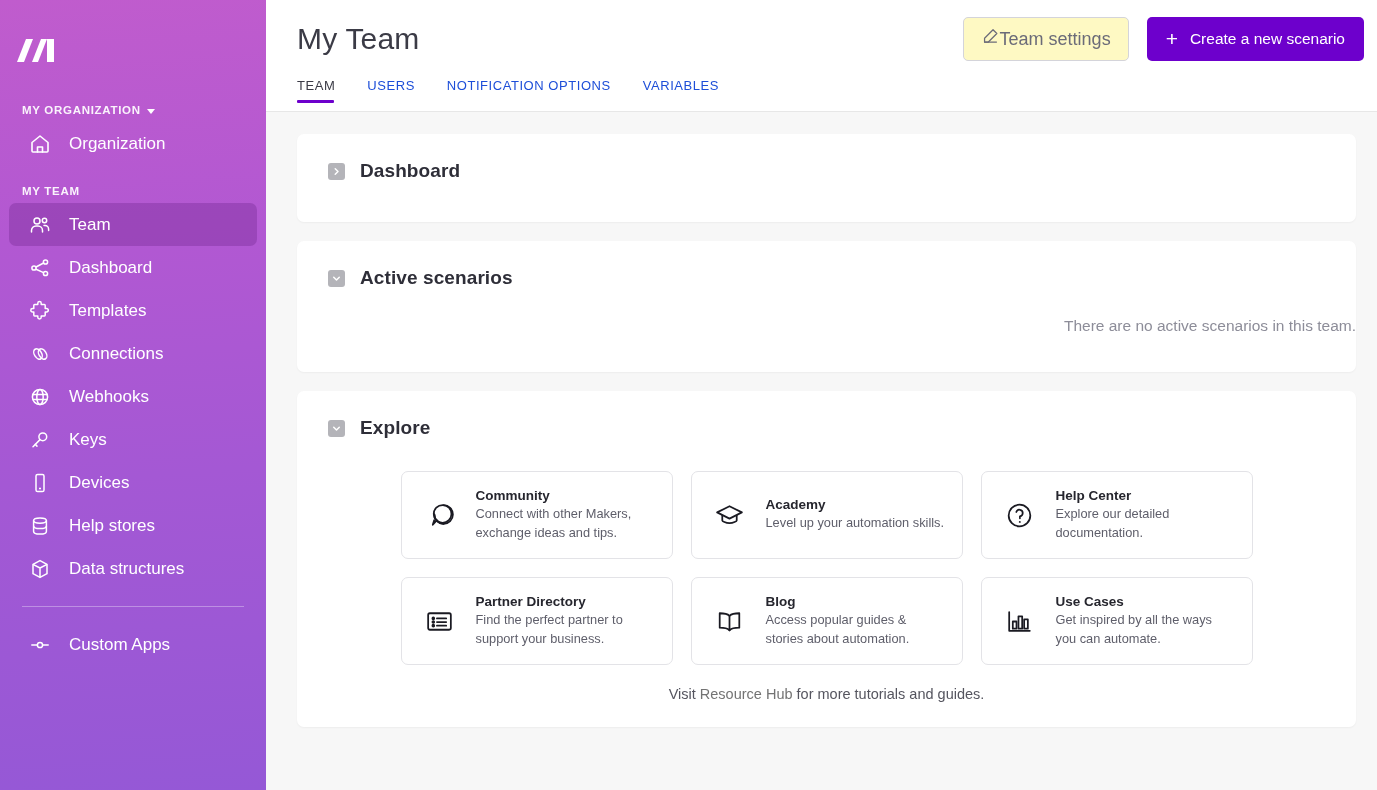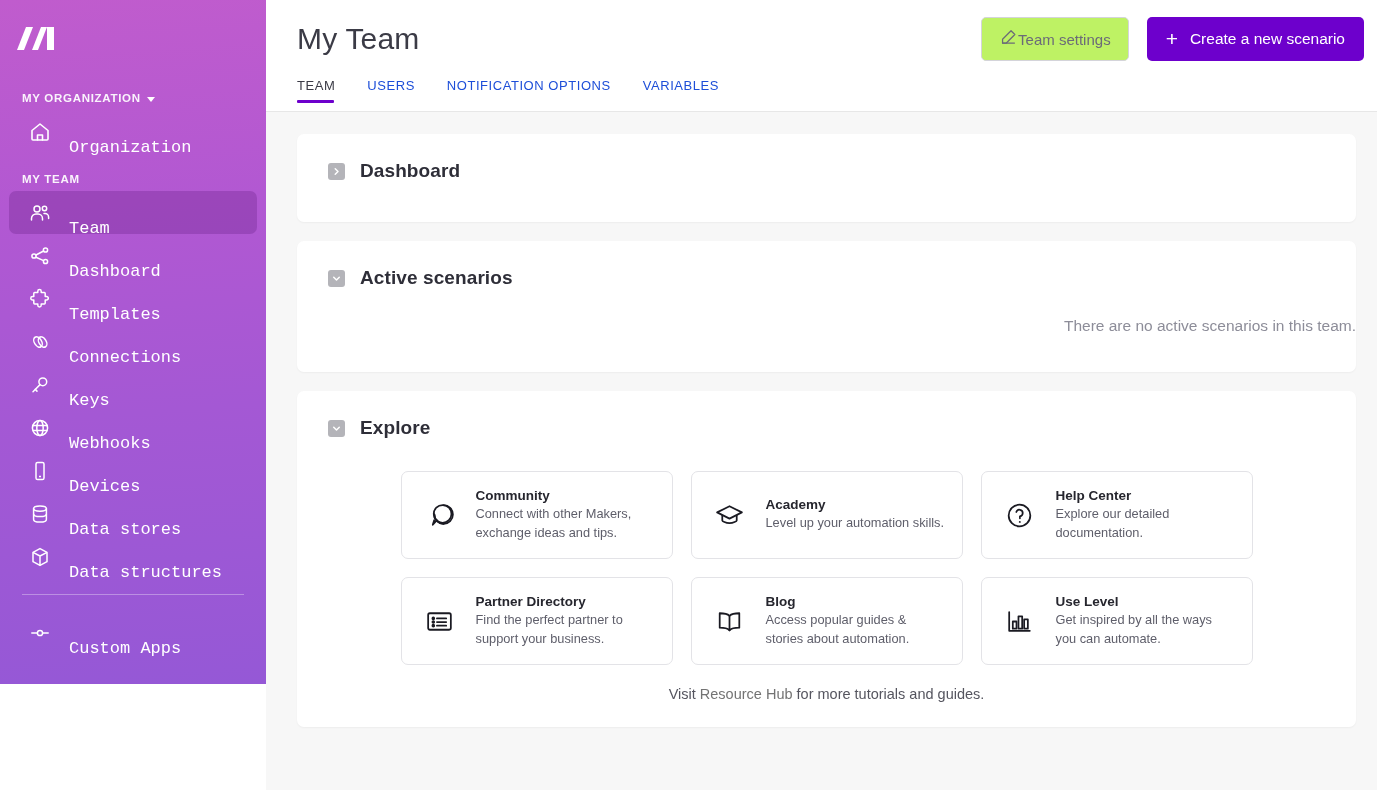--- a/index.html
+++ b/index.html
@@ -6,24 +6,24 @@
   html, body {
     width: 1377px; height: 790px;
     font-family: "Liberation Sans", sans-serif;
     background: #ffffff;
     overflow: hidden;
   }
   .app { position: relative; width: 1377px; height: 790px; display: flex; }
 
   
   .sidebar {
-    width: 266px; height: 684px; flex: 0 0 266px;
+    width: 266px; height: 790px; flex: 0 0 266px;
     background: linear-gradient(176deg, #c05ccd 0%, #b258d2 30%, #a458d4 60%, #9558d6 100%);
     position: relative;
-    padding-top: 4px;
+    padding-top: 16px;
     color: #ffffff;
   }
   .logo-wrap { height: 68px; display: flex; align-items: center; padding-left: 14px; }
   .logo { width: 44px; height: 30px; display: block; }
 
   .side-section-label {
     font-size: 11.5px; font-weight: bold; letter-spacing: 0.7px;
     color: rgba(255,255,255,0.93);
     padding: 0 0 0 22px; height: 24px; display: flex; align-items: center;
   }
@@ -40,21 +40,21 @@
 
   .nav-item {
     height: 43px; display: flex; align-items: center;
     padding-left: 18px; gap: 16px;
     color: #ffffff; font-size: 17px; cursor: pointer;
     border-radius: 7px; margin: 0 9px;
   }
   .nav-item .ico { width: 26px; height: 26px; flex: 0 0 26px; display:flex; align-items:center; justify-content:center; }
   .nav-item .ico svg { width: 24px; height: 24px; display: block; }
   .nav-item.active { background: rgba(90, 20, 120, 0.26); }
-  .nav-label { line-height: 1; position: relative; top: 16px; font-family: Liberation Mono, monospace; }
+  .nav-label { line-height: 1; position: relative; top: 0px; }
 
   .side-divider {
     height: 1px; background: rgba(255,255,255,0.33);
     margin: 16px 22px 16px 22px;
   }
 
   
   .main {
     flex: 1 1 auto; height: 790px; background: #f7f7f7;
     display: flex; flex-direction: column;
@@ -79,24 +79,24 @@
   .tab.active::after {
     content: ""; position: absolute; left: 0; bottom: 0;
     width: 37px; height: 3.5px; background: #6d00cc; border-radius: 1px;
   }
 
   .head-actions {
     position: absolute; right: 13px; top: 17px;
     display: flex; align-items: center; gap: 18px;
   }
   .btn-secondary {
-    height: 44px; background: #bef264; border: 1px solid #d4d4da;
+    height: 44px; background: #fef9c3; border: 1px solid #d4d4da;
     border-radius: 5px; padding: 0 17px;
     display: flex; align-items: center; 
-    font-size: 15px; color: #6b6b78; cursor: pointer;
+    font-size: 18px; color: #6b6b78; cursor: pointer;
   }
   .btn-secondary svg { width: 19px; height: 19px; }
   .btn-primary {
     height: 44px; background: #6d00cc; border: none; border-radius: 5px;
     padding: 0 19px; display: flex; align-items: center; gap: 12px;
     font-size: 15.5px; color: #ffffff; cursor: pointer;
   }
   .plus-glyph { font-size: 21px; line-height: 1; font-weight: 400; position: relative; top: -1px; }
 
   
@@ -223,59 +223,59 @@
         <svg viewBox="0 0 24 24" fill="none" stroke="#ffffff" stroke-width="1.5" stroke-linecap="round">
           <ellipse cx="10" cy="12" rx="3.6" ry="5.6" transform="rotate(-32 10 12)"></ellipse>
           <ellipse cx="14.6" cy="12" rx="3.6" ry="5.6" transform="rotate(-32 14.6 12)"></ellipse>
         </svg>
       </span>
       <span class="nav-label">Connections</span>
     </div>
 
     <div class="nav-item">
       <span class="ico">
+        <svg viewBox="0 0 24 24" fill="none" stroke="#ffffff" stroke-width="1.5">
+          <circle cx="12" cy="12" r="7.6"></circle>
+          <ellipse cx="12" cy="12" rx="3.2" ry="7.6"></ellipse>
+          <path d="M4.7 9.4h14.6M4.7 14.6h14.6"></path>
+        </svg>
+      </span>
+      <span class="nav-label">Webhooks</span>
+    </div>
+
+    <div class="nav-item">
+      <span class="ico">
         <svg viewBox="0 0 24 24" fill="none" stroke="#ffffff" stroke-width="1.5" stroke-linecap="round" stroke-linejoin="round">
           <circle cx="14.8" cy="8.8" r="3.9"></circle>
           <path d="M12 11.6 5 18.7"></path>
           <path d="M7.3 16.4 9 18.1"></path>
         </svg>
       </span>
       <span class="nav-label">Keys</span>
     </div>
 
     <div class="nav-item">
       <span class="ico">
-        <svg viewBox="0 0 24 24" fill="none" stroke="#ffffff" stroke-width="1.5">
-          <circle cx="12" cy="12" r="7.6"></circle>
-          <ellipse cx="12" cy="12" rx="3.2" ry="7.6"></ellipse>
-          <path d="M4.7 9.4h14.6M4.7 14.6h14.6"></path>
-        </svg>
-      </span>
-      <span class="nav-label">Webhooks</span>
-    </div>
-
-    <div class="nav-item">
-      <span class="ico">
         <svg viewBox="0 0 24 24" fill="none" stroke="#ffffff" stroke-width="1.5" stroke-linejoin="round">
           <rect x="8" y="3.5" width="8" height="17" rx="1.6"></rect>
           <path d="M11 17.6h2"></path>
         </svg>
       </span>
       <span class="nav-label">Devices</span>
     </div>
 
     <div class="nav-item">
       <span class="ico">
         <svg viewBox="0 0 24 24" fill="none" stroke="#ffffff" stroke-width="1.5">
           <ellipse cx="12" cy="6.6" rx="6.4" ry="2.6"></ellipse>
           <path d="M5.6 6.6v10.8c0 1.45 2.87 2.6 6.4 2.6s6.4-1.15 6.4-2.6V6.6"></path>
           <path d="M5.6 12c0 1.45 2.87 2.6 6.4 2.6s6.4-1.15 6.4-2.6"></path>
         </svg>
       </span>
-      <span class="nav-label">Data stores</span>
+      <span class="nav-label">Help stores</span>
     </div>
 
     <div class="nav-item">
       <span class="ico">
         <svg viewBox="0 0 24 24" fill="none" stroke="#ffffff" stroke-width="1.5" stroke-linejoin="round">
           <path d="M12 3.6 19 7.3v9.4L12 20.4 5 16.7V7.3z"></path>
           <path d="M5 7.3 12 11l7-3.7M12 11v9.4"></path>
         </svg>
       </span>
       <span class="nav-label">Data structures</span>
@@ -444,21 +444,21 @@
           <div class="tile">
             <span class="tile-ico">
               <svg viewBox="0 0 32 32" fill="none" stroke="#1a1a22" stroke-width="1.7" stroke-linecap="round" stroke-linejoin="round">
                 <path d="M6 7v18h20"></path>
                 <rect x="9.5" y="16" width="3.6" height="7"></rect>
                 <rect x="15" y="11" width="3.6" height="12"></rect>
                 <rect x="20.5" y="14" width="3.6" height="9"></rect>
               </svg>
             </span>
             <span class="tile-text">
-              <span class="tile-title">Use Level</span>
+              <span class="tile-title">Use Cases</span>
               <span class="tile-desc">Get inspired by all the ways you can automate.</span>
             </span>
           </div>
 
         </div>
 
         <div class="footer-note">
           <span>Visit </span><span class="link">Resource Hub</span><span> for more tutorials and guides.</span>
         </div>
       </div>

